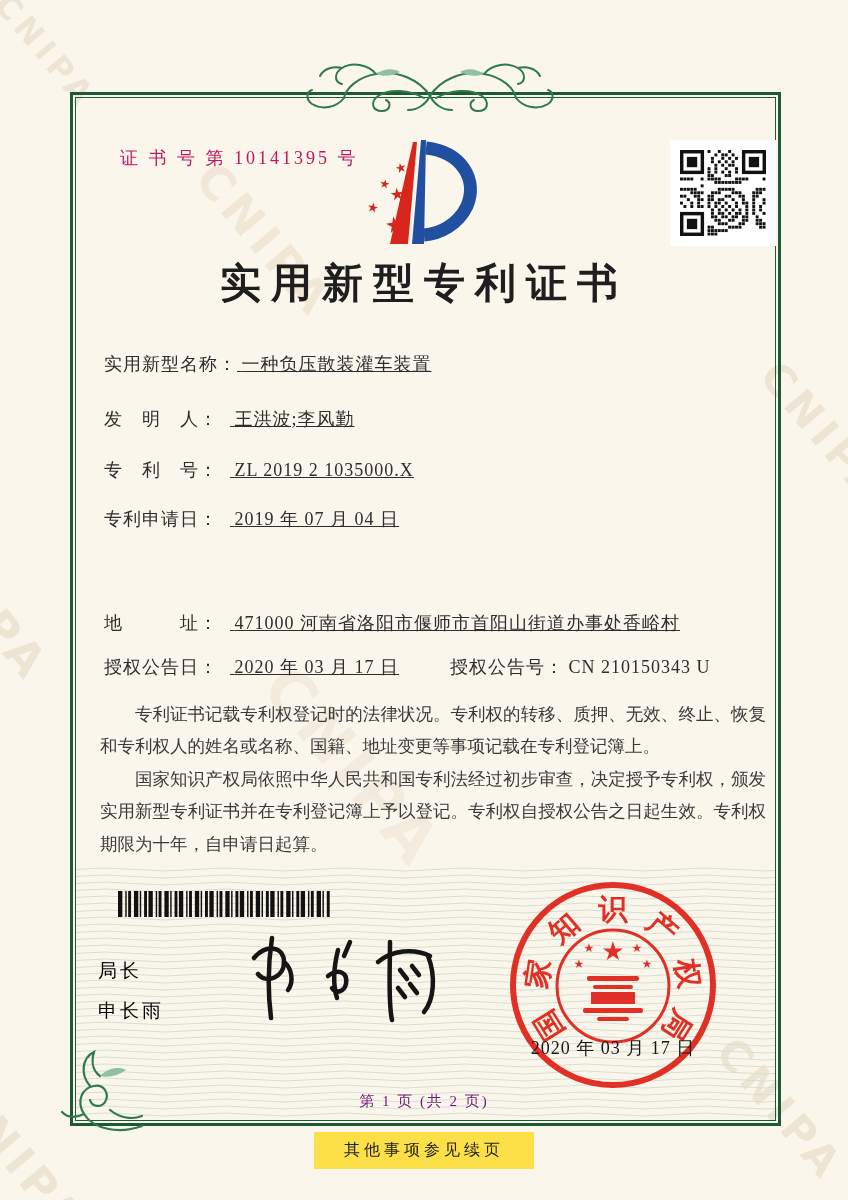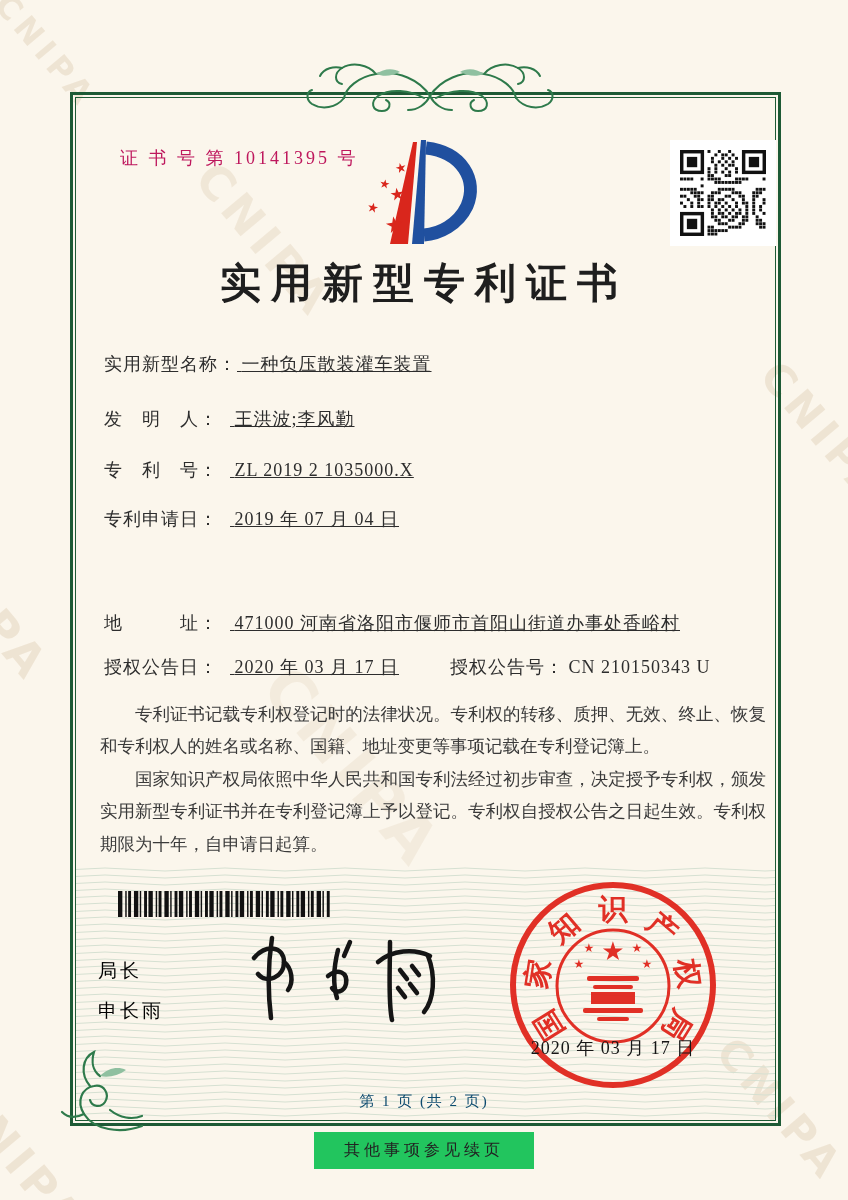--- a/index.html
+++ b/index.html
@@ -28,23 +28,23 @@
   .body-text{position:absolute;left:100px;top:698px;width:666px;z-index:3;font-size:17.5px;
              line-height:1.85;color:#3a3a3a;text-align:justify;}
   .body-text p{margin:0;text-indent:2em;}
   .barcode{position:absolute;left:118px;top:891px;z-index:3;}
   .issuer{position:absolute;left:98px;top:958px;z-index:3;font-size:19px;letter-spacing:3px;color:#000000;}
   .issuer div{margin-bottom:14px;}
   .signature{position:absolute;left:238px;top:924px;z-index:4;}
   .seal{position:absolute;left:505px;top:878px;z-index:3;}
   .seal-date{position:absolute;left:505px;top:1036px;width:216px;text-align:center;font-size:18px;
              color:#161616;letter-spacing:1px;z-index:4;}
-  .page-info{position:absolute;left:0;right:0;top:1092px;text-align:center;font-size:15px;color:#0c4a6e;
+  .page-info{position:absolute;left:0;right:0;top:1092px;text-align:center;font-size:15px;color:#701a75;
              letter-spacing:2px;z-index:3;}
-  .continuation{position:absolute;left:50%;transform:translateX(-50%);top:1132px;background:#22c55e;
+  .continuation{position:absolute;left:50%;transform:translateX(-50%);top:1132px;background:#fde047;
                 padding:8px 30px;font-size:16px;letter-spacing:4px;color:#222;z-index:4;}
   .flourish-top{position:absolute;left:298px;top:56px;z-index:3;}
   .flourish-corner{position:absolute;left:50px;top:1048px;z-index:3;}
 </style>
 </head>
 <body>
 
 <div class="page">
 
   <div class="wm" style="left:16px;top:-14px;font-size:32px;">CNIPA</div>

